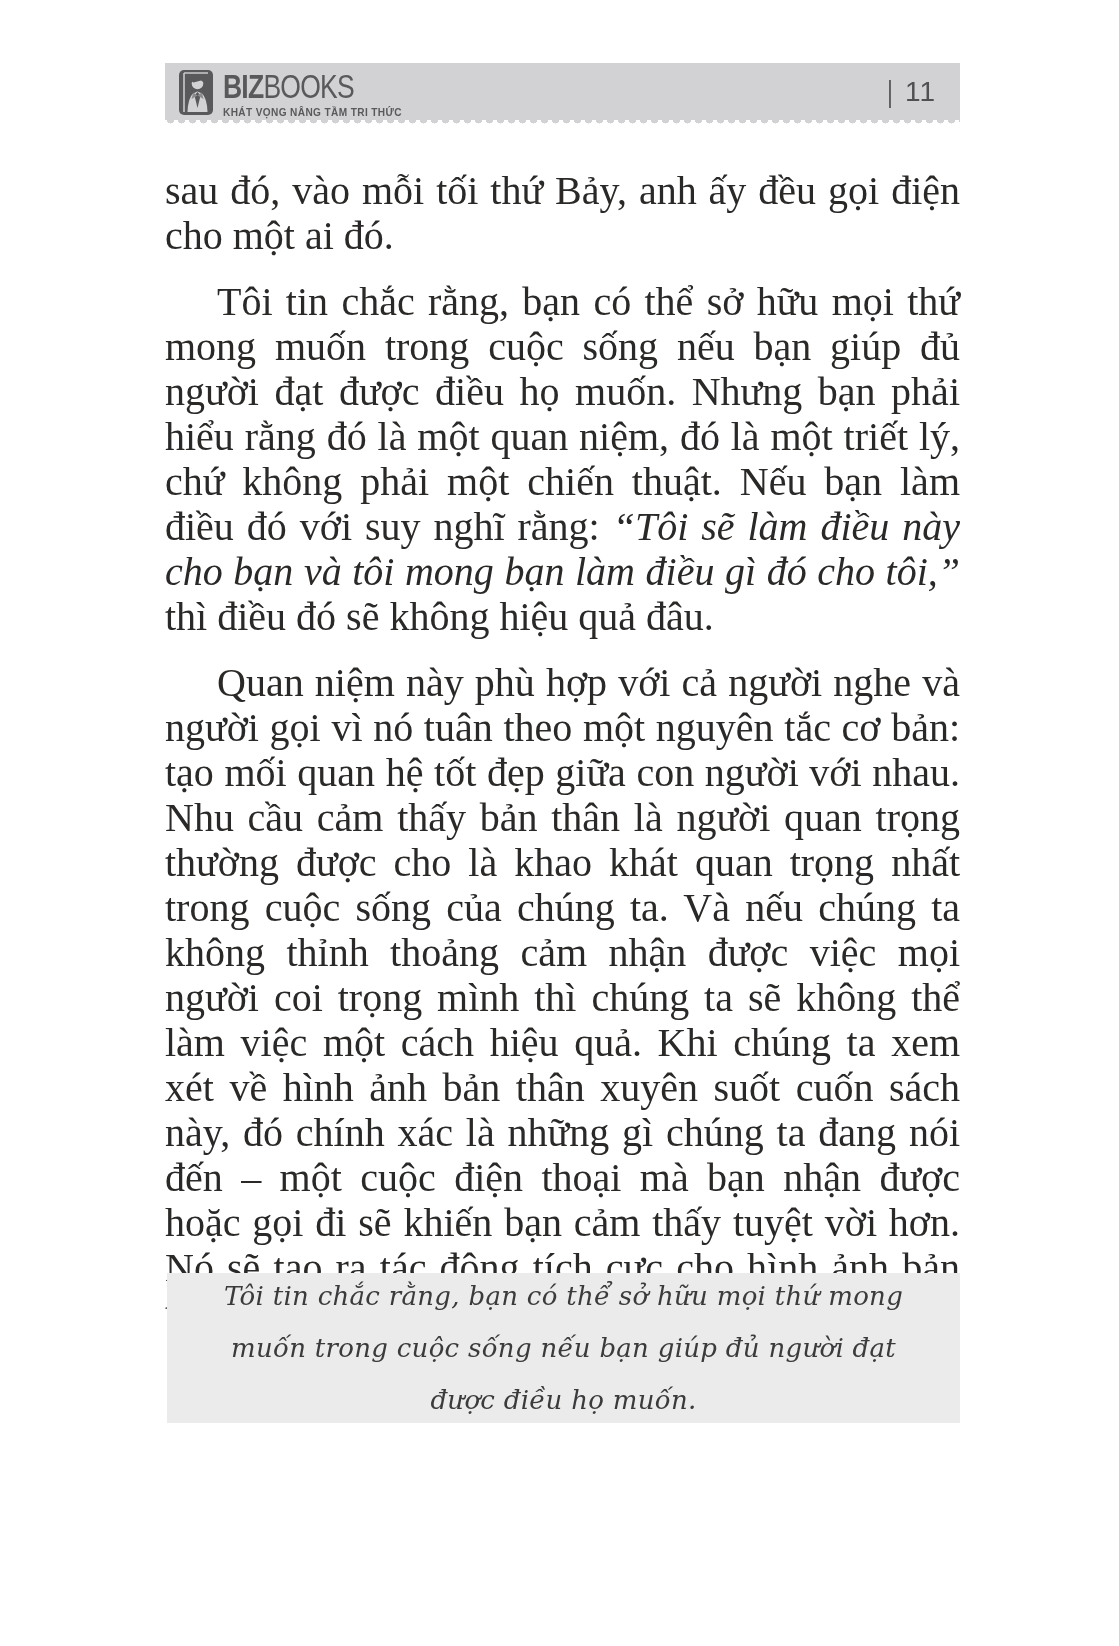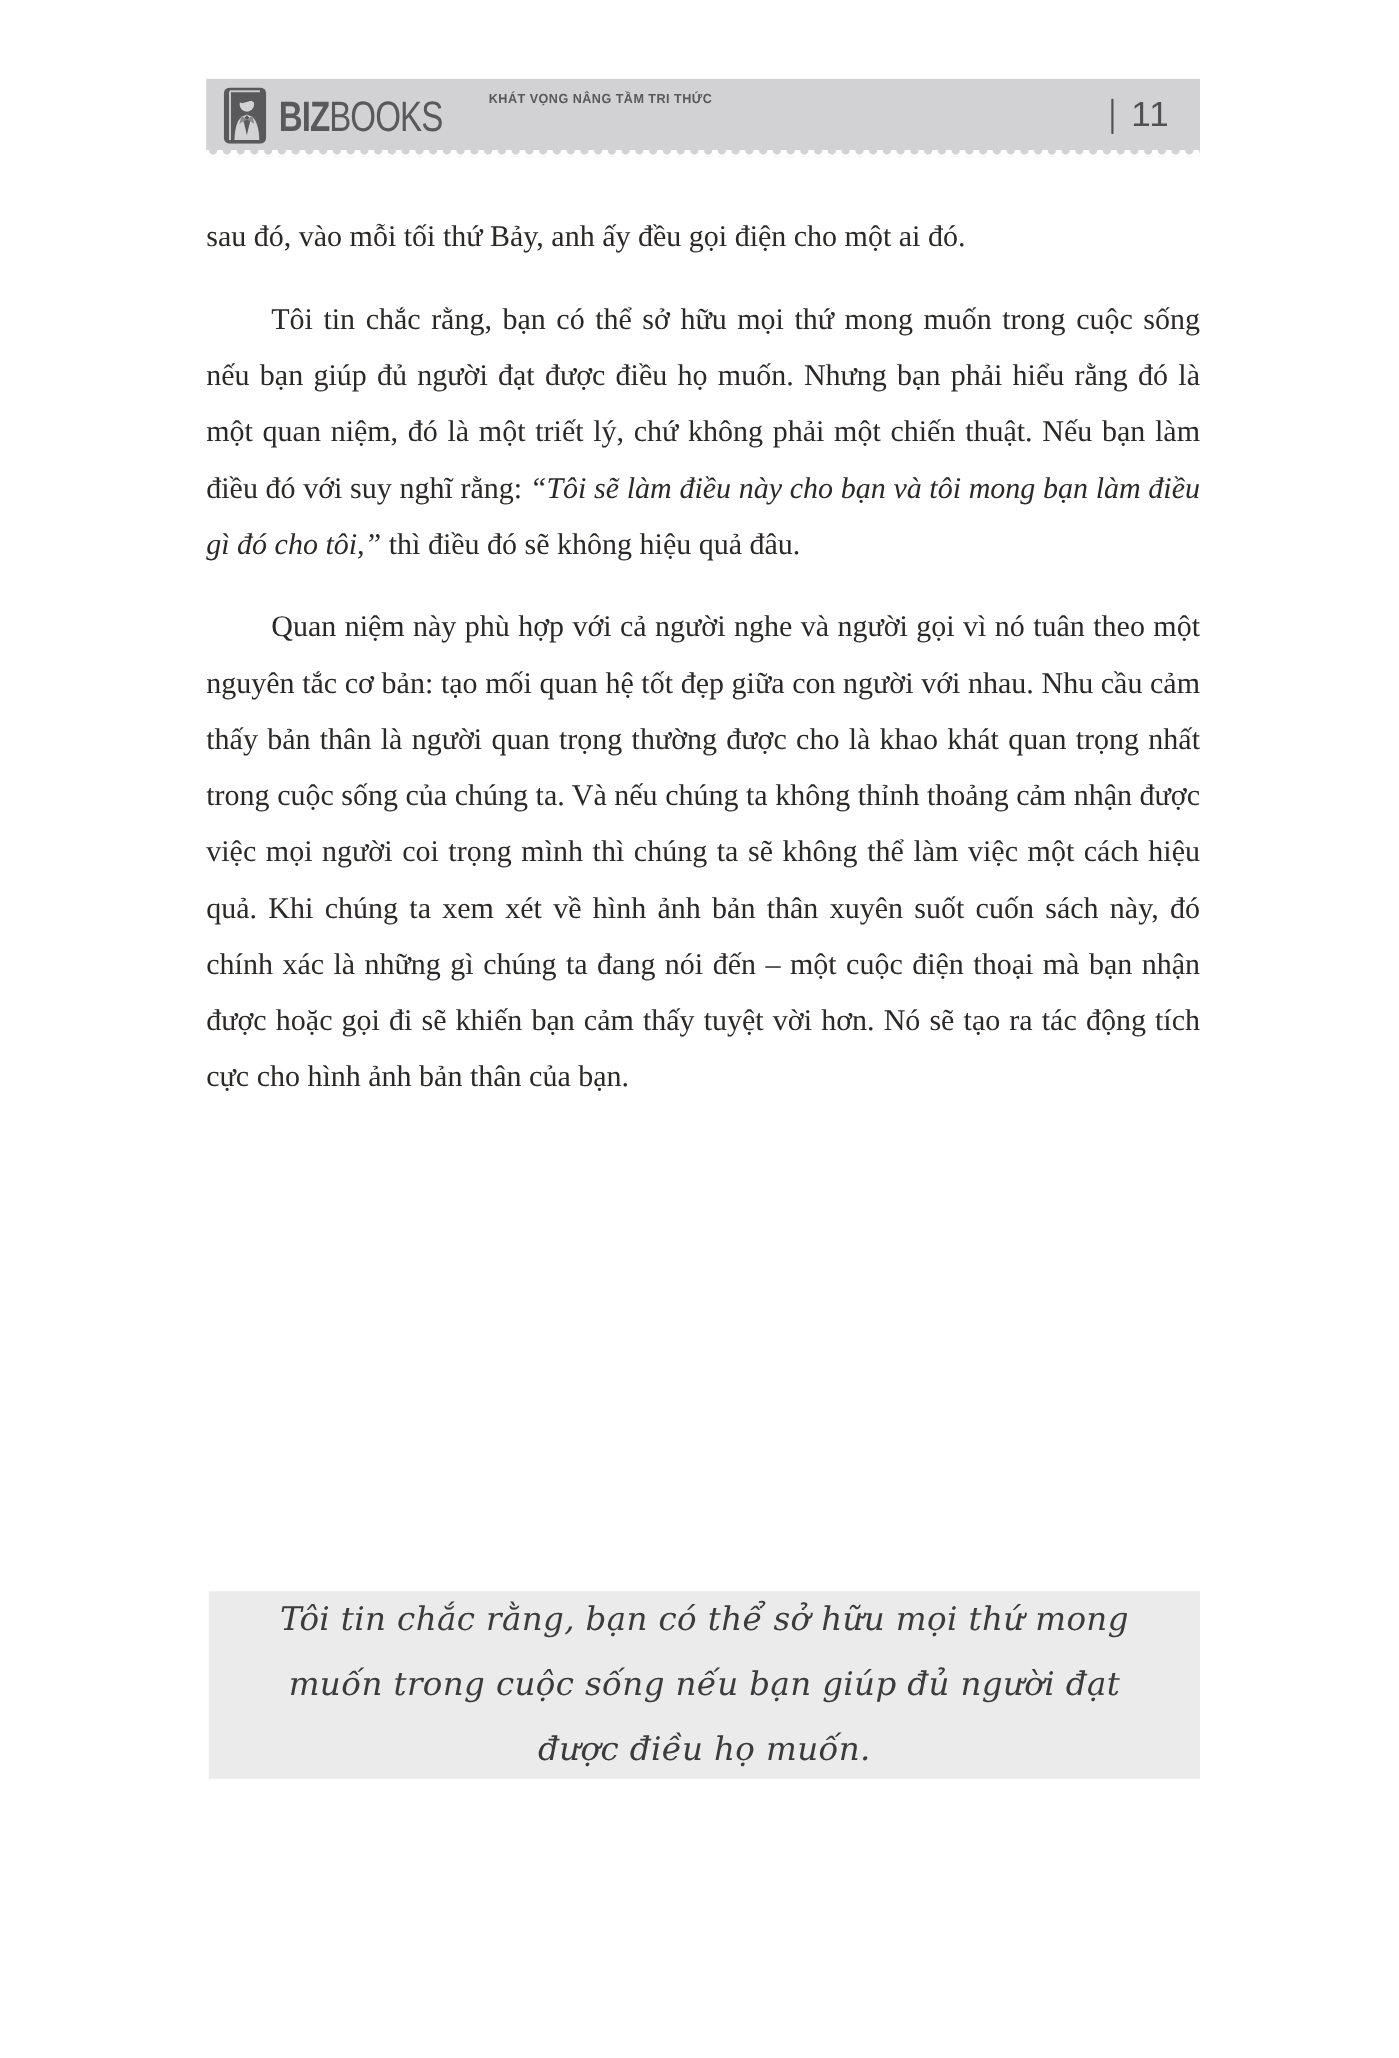--- a/index.html
+++ b/index.html
@@ -42,21 +42,21 @@
   }
   .logo{
     display:flex;
     align-items:center;
     gap:10px;
     margin-top:-3px;
   }
   .logo-book{display:block;width:34px;height:45px;margin-top:5px;}
   .logo-text-block{
     display:flex;
-    flex-direction:row;
+    flex-direction:column;
   }
   .brand{
     font-family:"Liberation Sans", sans-serif;
     font-size:34px;
     line-height:33px;
     color:var(--logo-gray);
     letter-spacing:-1px;
     transform:scaleX(0.78);
     transform-origin:left center;
     white-space:nowrap;
@@ -83,21 +83,21 @@
     color:var(--pagenum-gray);
   }
   .pagenum-sep{font-size:30px;font-weight:300;line-height:1;transform:scaleX(.7);}
   .pagenum-val{font-size:28px;line-height:1;letter-spacing:1px;}
   
   .body-text{
     position:absolute;
     left:165px; top:168px;
     width:795px;
     color:var(--ink);
-    font-size:24px;
+    font-size:40px;
     line-height:45px;
     text-align:justify;
   }
   .para{margin-bottom:21px;}
   .para.indent{text-indent:52px;}
   .quote-inline{font-style:italic;}
   
   .pull-quote{
     position:absolute;
     left:167px; top:1273px;

